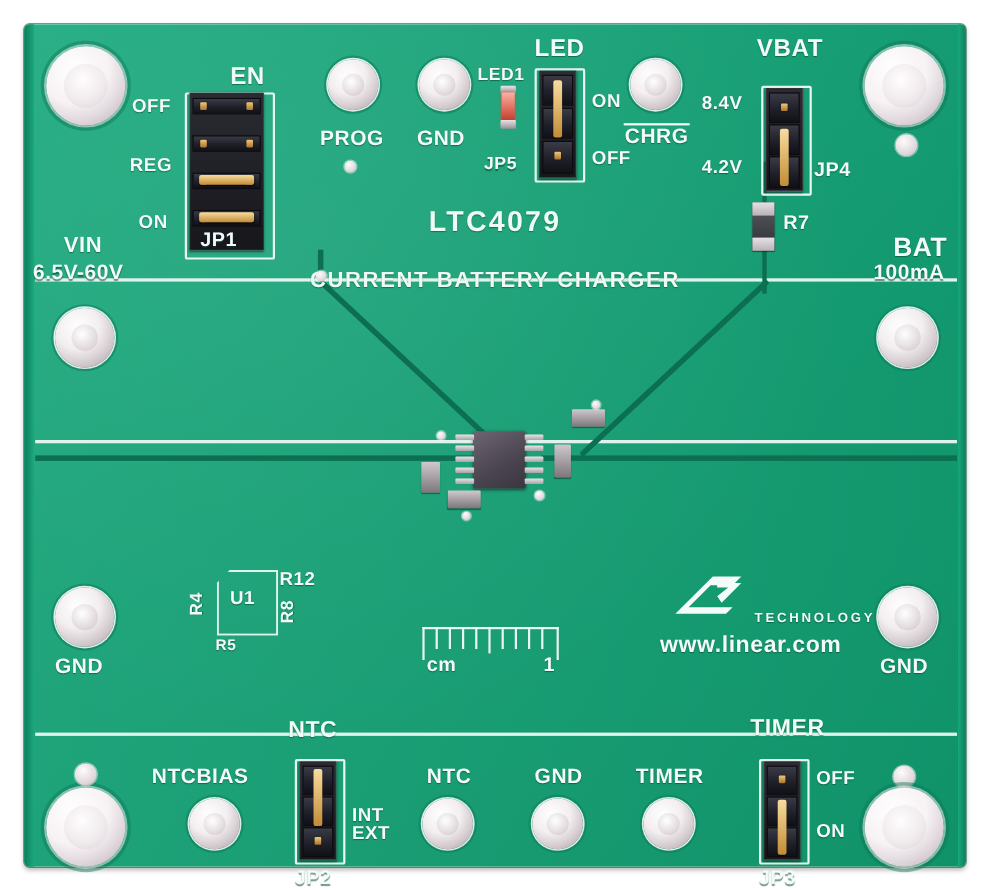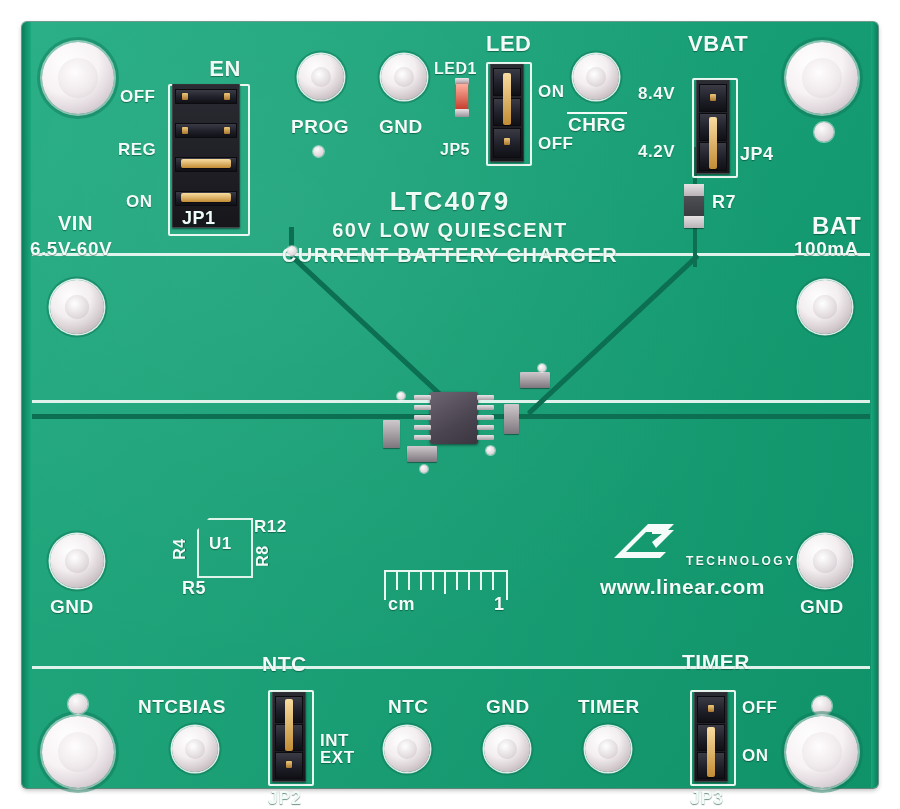--- a/index.html
+++ b/index.html
@@ -218,21 +218,20 @@
 
     <div class="mount" style="left:764px;top:20px;width:72px;height:72px;">
       <div class="inner"></div>
     </div>
     <div class="via" style="left:792px;top:100px;width:20px;height:20px;"></div>
 
     <div class="silk b" style="left:790px;top:190px;font-size:24px;">BAT</div>
     <div class="silk b" style="left:772px;top:216px;font-size:19px;">100mA</div>
 
     <div class="center-title" style="top:164px;font-size:26px;letter-spacing:2px;">LTC4079</div>
-    <div class="center-title" style="top:197px;font-size:20px;letter-spacing:1.5px;">60V LOW QUIESCENT</div>
     <div class="center-title" style="top:222px;font-size:20px;letter-spacing:1.5px;">CURRENT BATTERY CHARGER</div>
 
     <div class="turret" style="left:28px;top:258px;width:54px;height:54px;">
       <div class="hole"></div>
     </div>
     <div class="turret" style="left:776px;top:258px;width:54px;height:54px;">
       <div class="hole"></div>
     </div>
 
     <div class="ic" style="left:408px;top:370px;width:48px;height:52px;"></div>
@@ -263,21 +262,21 @@
     <div class="silk b" style="left:28px;top:574px;font-size:19px;">GND</div>
 
     <div class="turret" style="left:776px;top:512px;width:54px;height:54px;">
       <div class="hole"></div>
     </div>
     <div class="silk b" style="left:778px;top:574px;font-size:19px;">GND</div>
 
     <div class="u1box" style="left:175px;top:496px;width:52px;height:56px;border-radius:0;clip-path:polygon(0 12px,12px 0,100% 0,100% 100%,0 100%);"></div>
     <div class="silk b" style="left:187px;top:512px;font-size:17px;">U1</div>
     <div class="silk b rot" style="left:147px;top:518px;font-size:16px;">R4</div>
-    <div class="silk b" style="left:160px;top:556px;font-size:18px;">R5</div>
+    <div class="silk b" style="left:174px;top:556px;font-size:14px;">R5</div>
     <div class="silk b" style="left:232px;top:495px;font-size:17px;">R12</div>
     <div class="silk b rot" style="left:230px;top:525px;font-size:16px;">R8</div>
 
     <div class="ruler" style="left:362px;top:548px;width:124px;height:34px;">
       <div class="rtop" style="width:124px;"></div>
       <div class="rtick" style="left:0px;height:30px;"></div>
       <div class="rtick" style="left:12px;height:20px;"></div>
       <div class="rtick" style="left:24px;height:20px;"></div>
       <div class="rtick" style="left:36px;height:20px;"></div>
       <div class="rtick" style="left:48px;height:20px;"></div>

